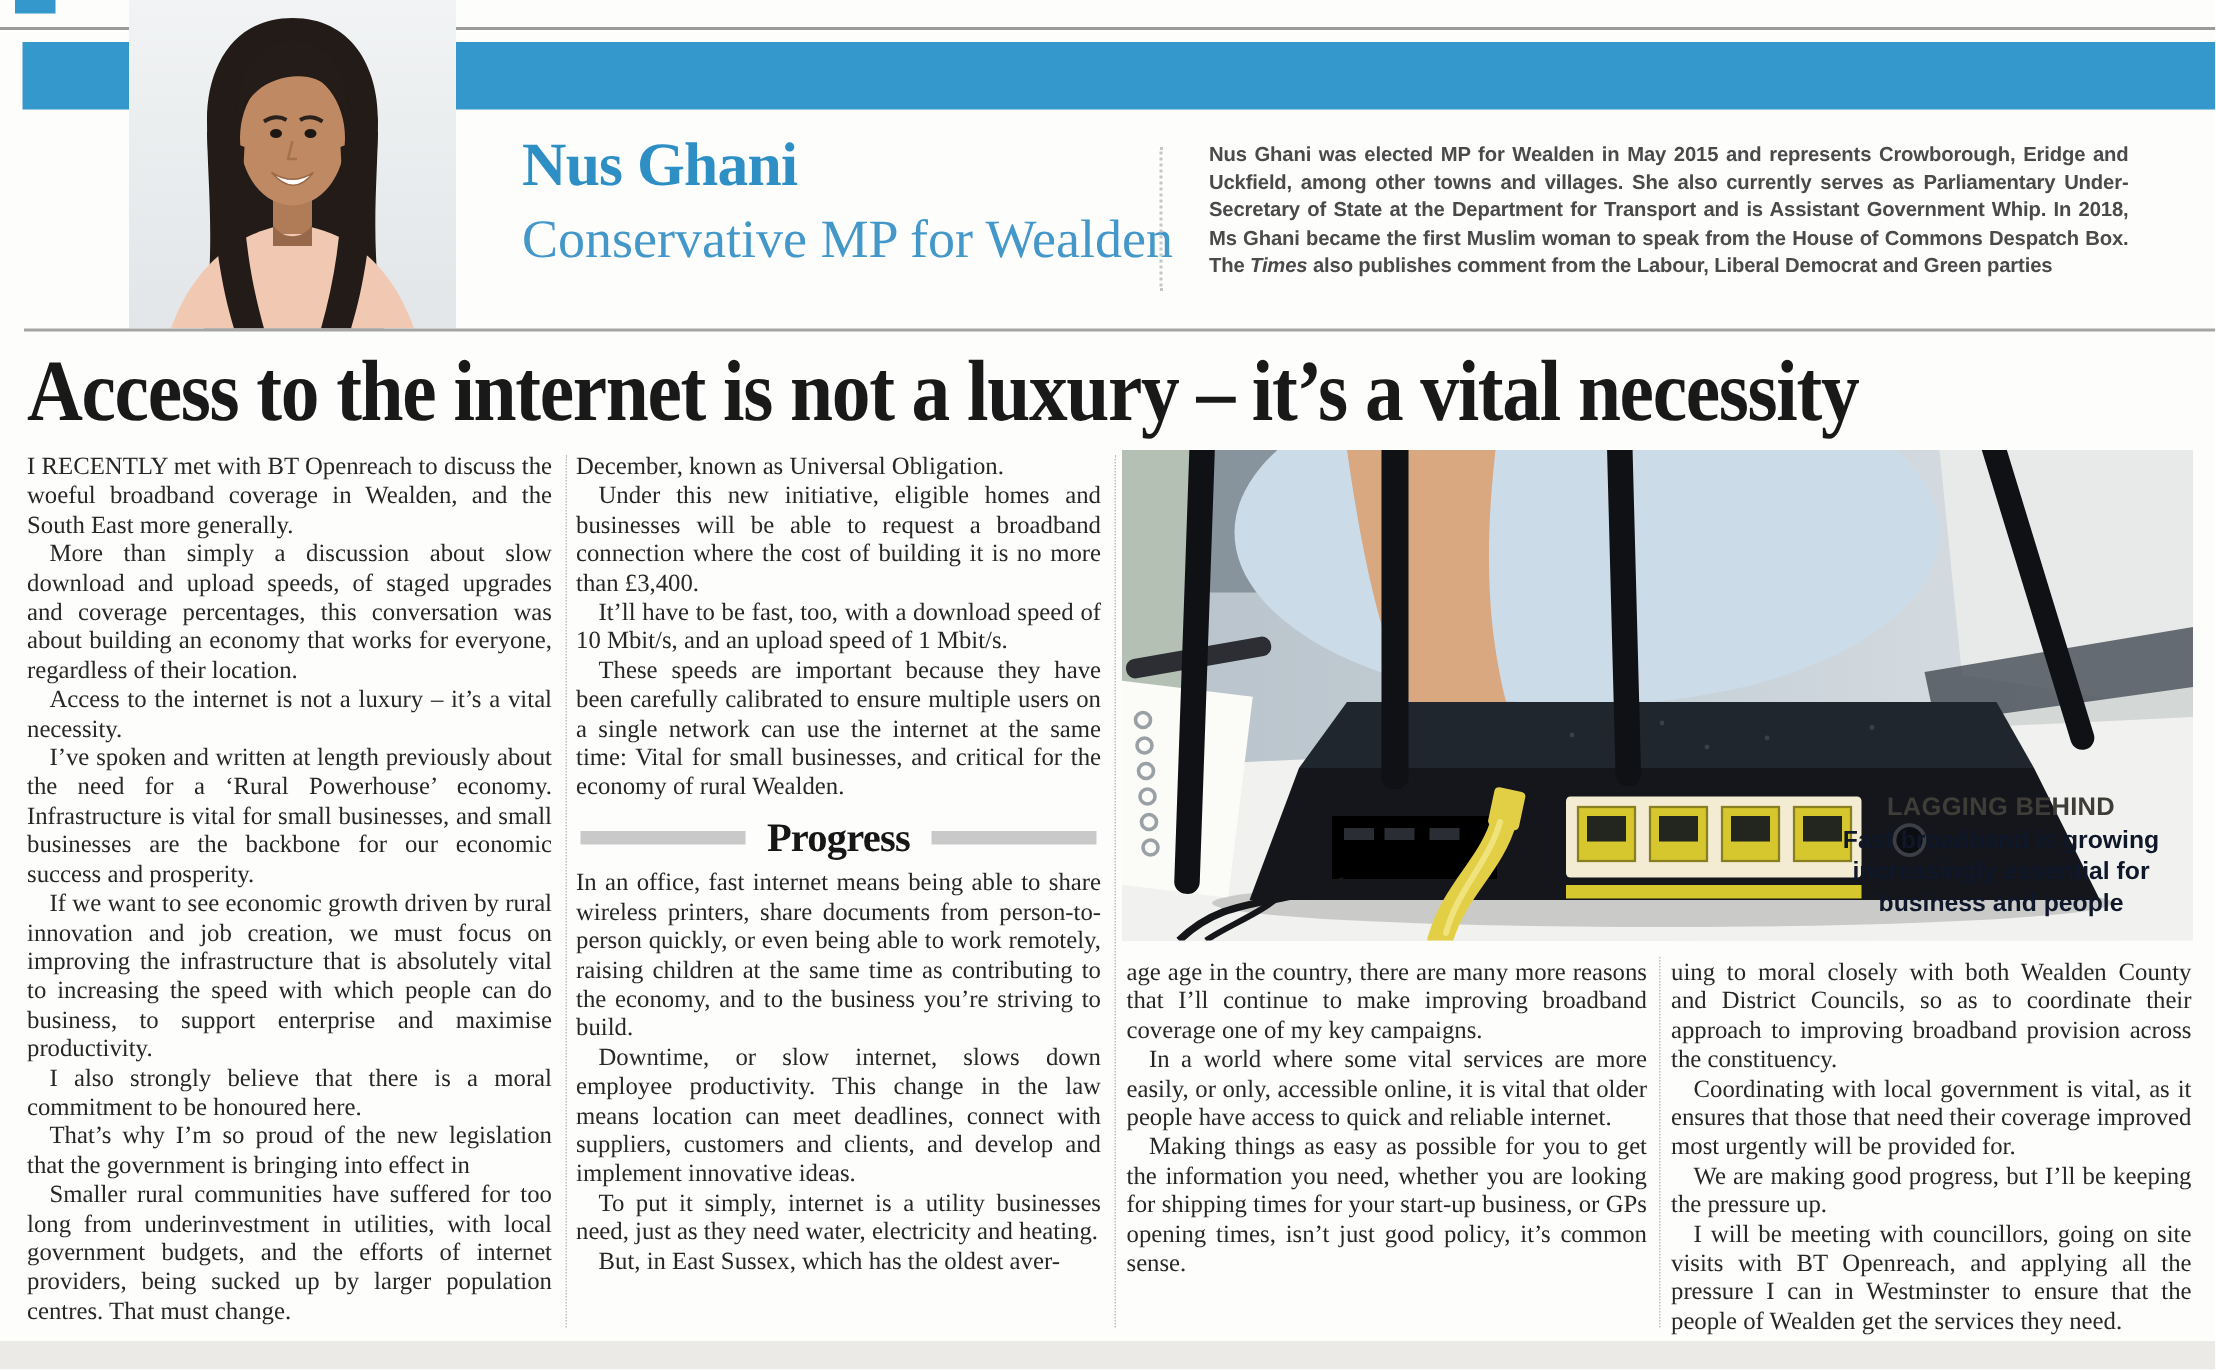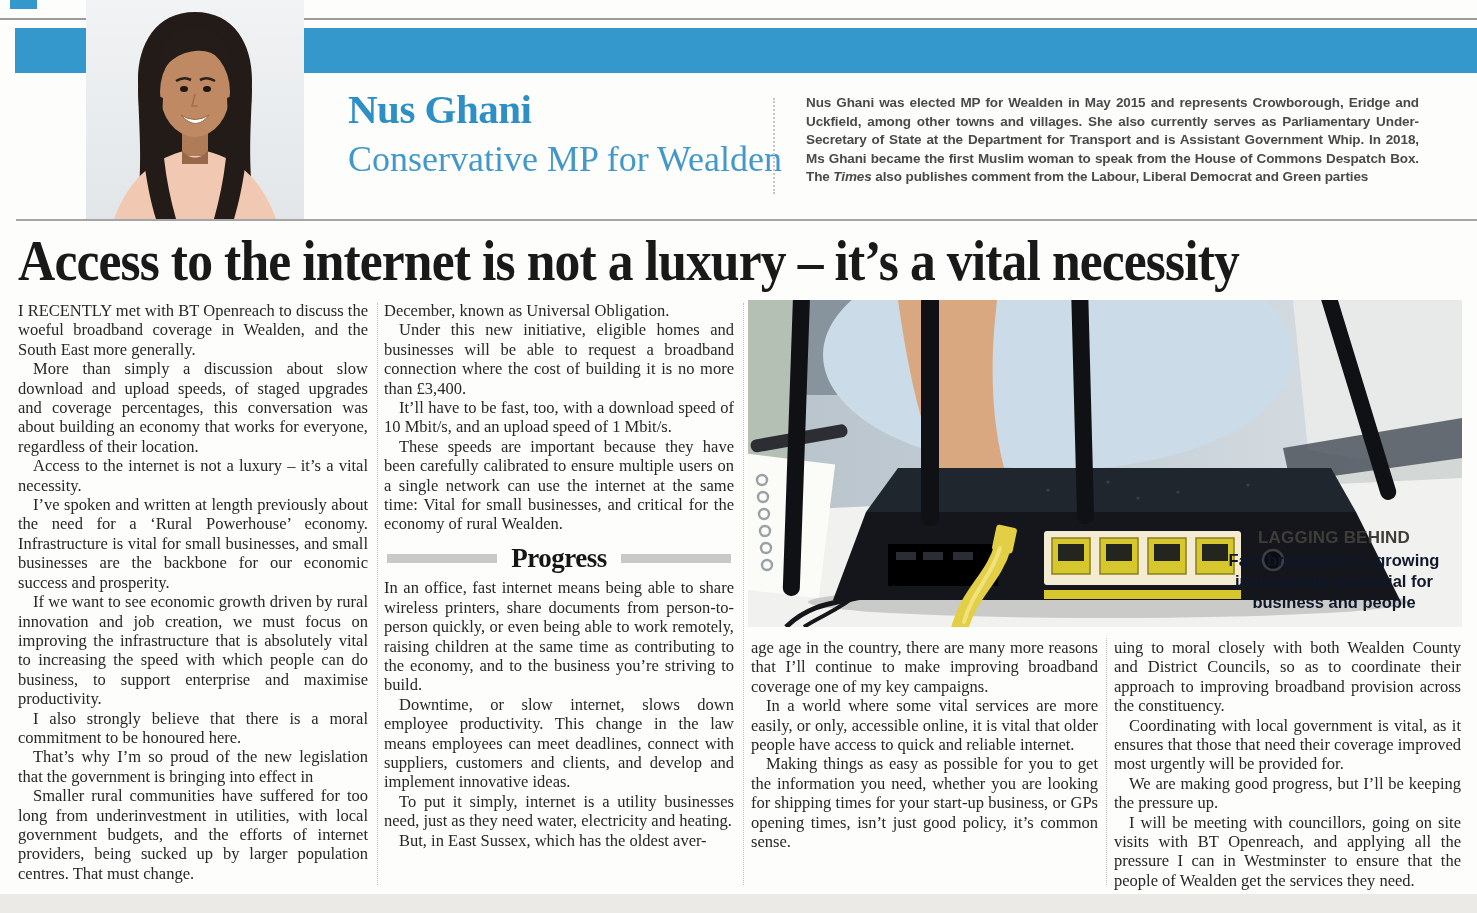--- a/index.html
+++ b/index.html
@@ -128,21 +128,21 @@
       <p class="noindent">December, known as Universal Obligation.</p>
       <p>Under this new initiative, eligible homes and businesses will be able to request a broadband connection where the cost of building it is no more than £3,400.</p>
       <p>It’ll have to be fast, too, with a download speed of 10 Mbit/s, and an upload speed of 1 Mbit/s.</p>
       <p>These speeds are important because they have been carefully calibrated to ensure multiple users on a single network can use the internet at the same time: Vital for small businesses, and critical for the economy of rural Wealden.</p>
       <div class="subhead">
         <div class="bar"></div>
         <div class="label">Progress</div>
         <div class="bar"></div>
       </div>
       <p class="noindent">In an office, fast internet means being able to share wireless printers, share documents from person-to-person quickly, or even being able to work remotely, raising children at the same time as contributing to the economy, and to the business you’re striving to build.</p>
-      <p>Downtime, or slow internet, slows down employee productivity. This change in the law means employees can meet deadlines, connect with suppliers, customers and clients, and develop and implement innovative ideas.</p>
+      <p>Downtime, or slow internet, slows down employee productivity. This change in the law means location can meet deadlines, connect with suppliers, customers and clients, and develop and implement innovative ideas.</p>
       <p>To put it simply, internet is a utility businesses need, just as they need water, electricity and heating.</p>
       <p>But, in East Sussex, which has the oldest aver-</p>
     </div>
 
     <div class="photo-block">
       <svg viewBox="0 0 714 327" preserveAspectRatio="none">
         <defs>
           <linearGradient id="rbg" x1="0" y1="0" x2="1" y2="0">
             <stop offset="0" stop-color="#b7c2ca"></stop>
               <stop offset="0.55" stop-color="#c8d2d9"></stop>

